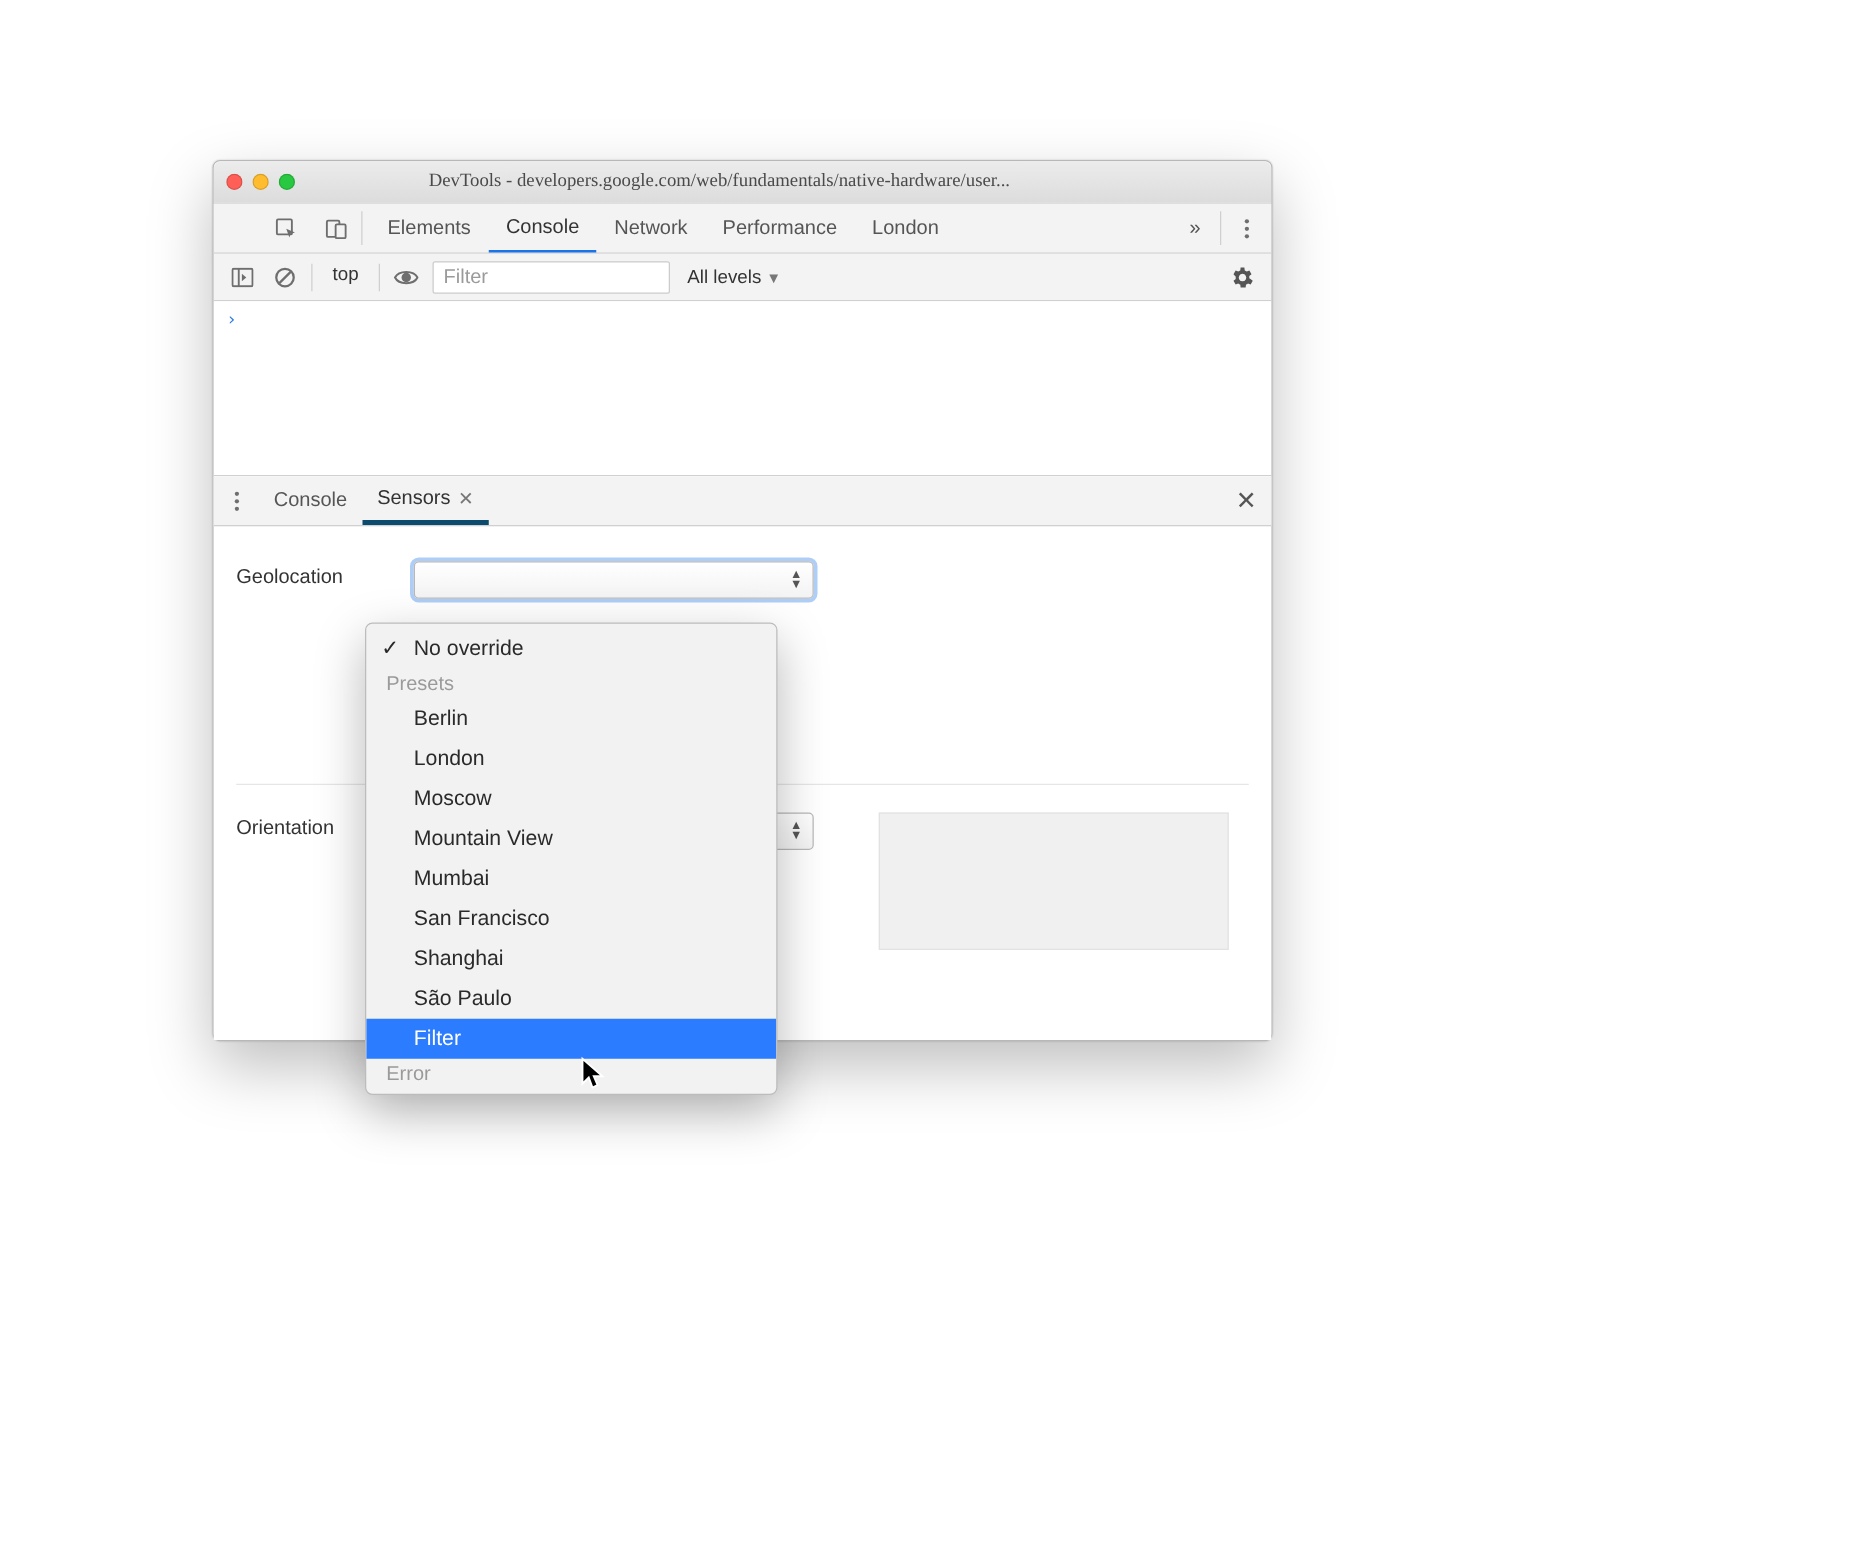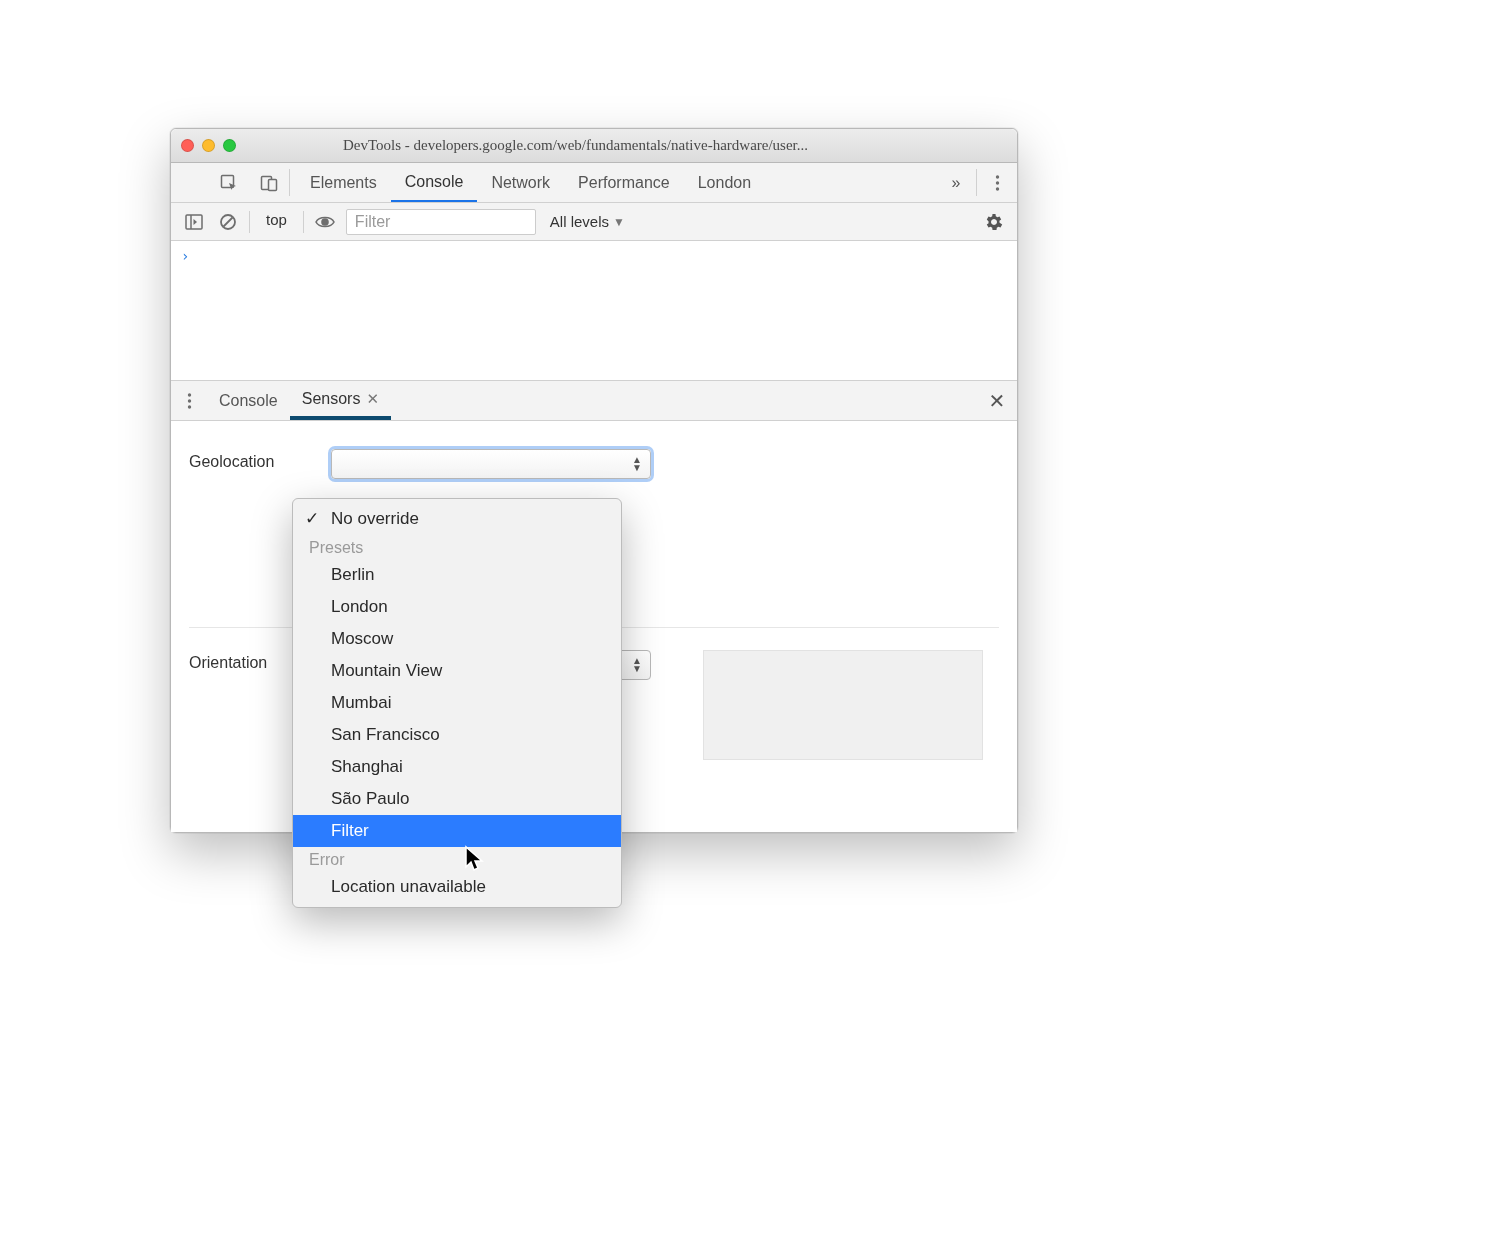--- a/index.html
+++ b/index.html
@@ -341,20 +341,19 @@
   <div class="dd-item">Berlin</div>
   <div class="dd-item">London</div>
   <div class="dd-item">Moscow</div>
   <div class="dd-item">Mountain View</div>
   <div class="dd-item">Mumbai</div>
   <div class="dd-item">San Francisco</div>
   <div class="dd-item">Shanghai</div>
   <div class="dd-item">São Paulo</div>
   <div class="dd-item highlight">Filter</div>
   <div class="dd-header">Error</div>
-  <div class="dd-item">Location unavailable</div>
 </div>
 
 <div class="cursor">
   <svg viewBox="0 0 20 28">
     <path d="M2 2 L2 22 L7 17 L10 25 L14 23 L11 16 L18 16 Z" fill="#000" stroke="#fff" stroke-width="1.5"></path>
   </svg>
 </div>
 
 </body></html>

